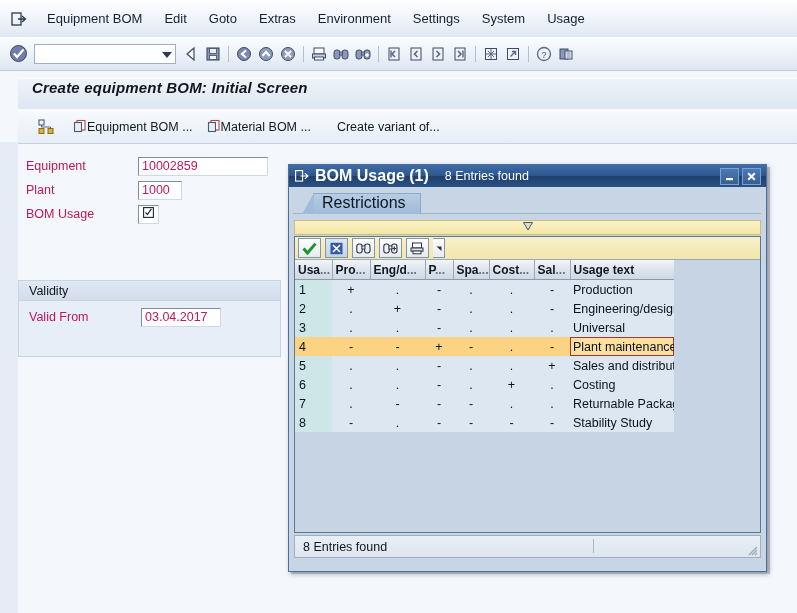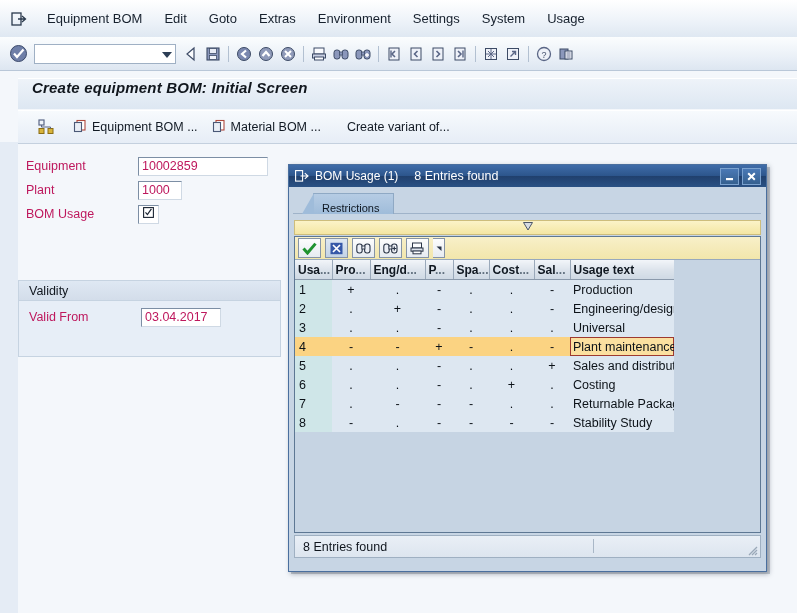--- a/index.html
+++ b/index.html
@@ -63,21 +63,21 @@
   }
   
   .apptoolbar{
     position:absolute;left:18px;top:110px;width:779px;height:32px;
     background:linear-gradient(to bottom,#f7fafd 0%,#e6edf6 100%);
     border-top:1px solid #ffffff;border-bottom:1px solid #c4d0de;
     display:flex;align-items:center;
   }
   .at-icon{margin-left:20px;margin-right:10px;display:flex;align-items:center;}
   .at-btn{
-    display:flex;align-items:center;gap:5px;height:22px;padding:0 7px;
+    display:flex;align-items:center;height:22px;padding:0 7px;
     font-size:12.5px;color:#121a24;cursor:default;
   }
   .at-gap{width:12px;}
 
   
   .form{position:absolute;left:18px;top:155px;width:265px;}
   .frow{display:flex;align-items:center;height:22px;margin-bottom:2px;}
   .flabel{width:112px;font-size:12.5px;color:#be185d;padding-left:8px;}
   .finput{
     height:17px;background:#ffffff;
@@ -111,21 +111,21 @@
     position:absolute;left:288px;top:164px;width:477px;height:406px;
     background:#c7d5e4;border:1px solid #4a6f9e;
     box-shadow:2px 2px 5px rgba(20,35,55,.35);
   }
   .dlg-title{
     height:22px;
     background:linear-gradient(to bottom,#3f6ca8 0%,#2d568d 48%,#20406d 50%,#2a5184 100%);
     display:flex;align-items:center;color:#ffffff;
   }
   .dlg-title .ic{margin-left:6px;margin-right:6px;display:flex;align-items:center;}
-  .dlg-title .t1{font-size:12px;}
+  .dlg-title .t1{font-size:16px;font-weight:bold;}
   .dlg-title .t2{font-size:12.5px;margin-left:16px;}
   .dlg-title .spacer{flex:1;}
   .winbtn{
     width:17px;height:15px;margin-right:3px;
     background:linear-gradient(to bottom,#4a79b6 0%,#35608f 100%);
     border:1px solid #7ba2cf;display:flex;align-items:center;justify-content:center;
     cursor:default;
   }
   .winbtn:last-child{margin-right:5px;}
 
@@ -133,21 +133,21 @@
 
   
   .tabstrip{
     position:absolute;left:0;top:4px;width:477px;height:24px;
   }
   .tabline{position:absolute;left:4px;top:22px;width:468px;height:1px;background:#9fb3c9;}
   .tab{
     position:absolute;left:24px;top:2px;height:20px;padding:0 14px 0 8px;
     background:linear-gradient(to bottom,#b6cce4 0%,#9fbcda 100%);
     border:1px solid #8fa9c4;border-bottom:none;
-    display:flex;align-items:flex-end;font-size:11px;color:#0d1620;
+    display:flex;align-items:flex-start;font-size:16px;color:#0d1620;
     cursor:default;
   }
   .tab::before{
     content:"";position:absolute;left:-12px;top:-1px;width:0;height:0;
     border-bottom:21px solid #9fbcda;border-left:12px solid transparent;
   }
 
   
   .filterbar{
     position:absolute;left:5px;top:33px;width:465px;height:13px;

